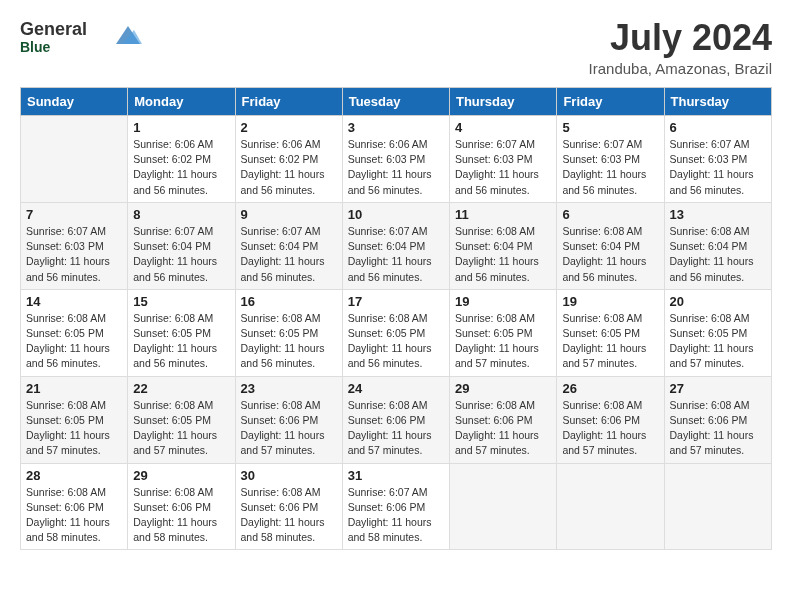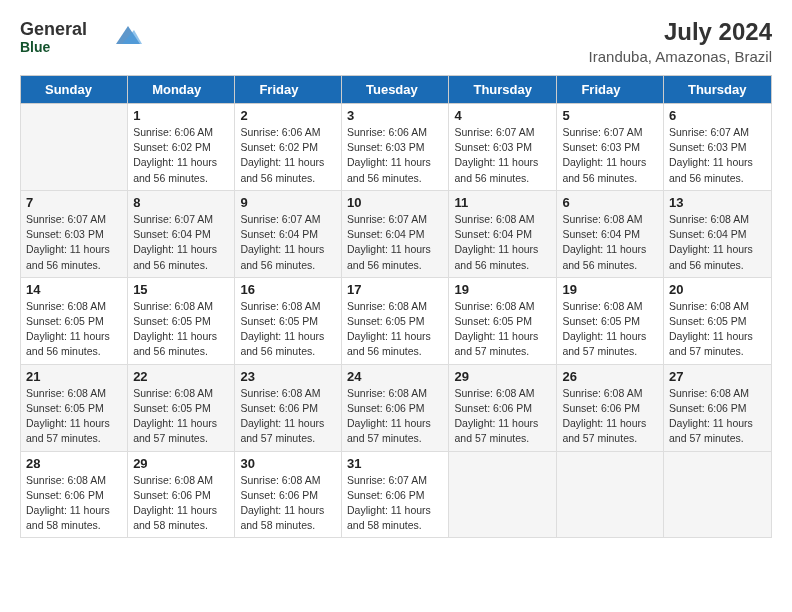--- a/index.html
+++ b/index.html
@@ -39,40 +39,40 @@
     .logo-icon {
       width: 28px;
       height: 28px;
       margin-left: 4px;
       margin-top: -4px;
     }
     .title-block {
       text-align: right;
     }
     .month-year {
-      font-size: 24px;
+      font-size: 36px;
       font-weight: bold;
       color: #333;
       line-height: 1;
     }
     .location {
       font-size: 15px;
       color: #555;
       margin-top: 4px;
       padding-left: 8px;
     }
     table {
       width: 100%;
       border-collapse: collapse;
       font-size: 11px;
     }
     thead tr th {
       background: #1a6bb5;
       color: #fff;
-      padding: 6px 24px;
+      padding: 6px 6px;
       text-align: left;
       font-size: 13px;
       font-weight: bold;
       border: 1px solid #ccc;
     }
     tbody tr td {
       border: 1px solid #ddd;
       vertical-align: top;
       padding: 4px 5px;
       height: 80px;

